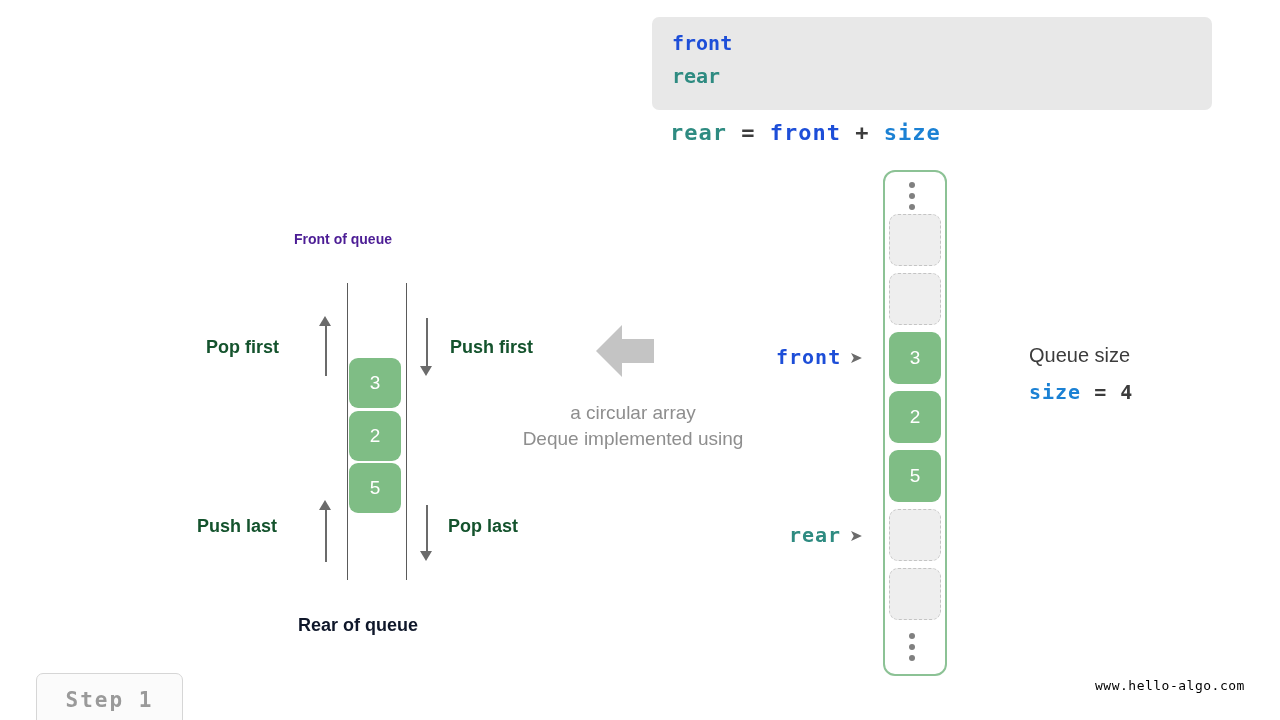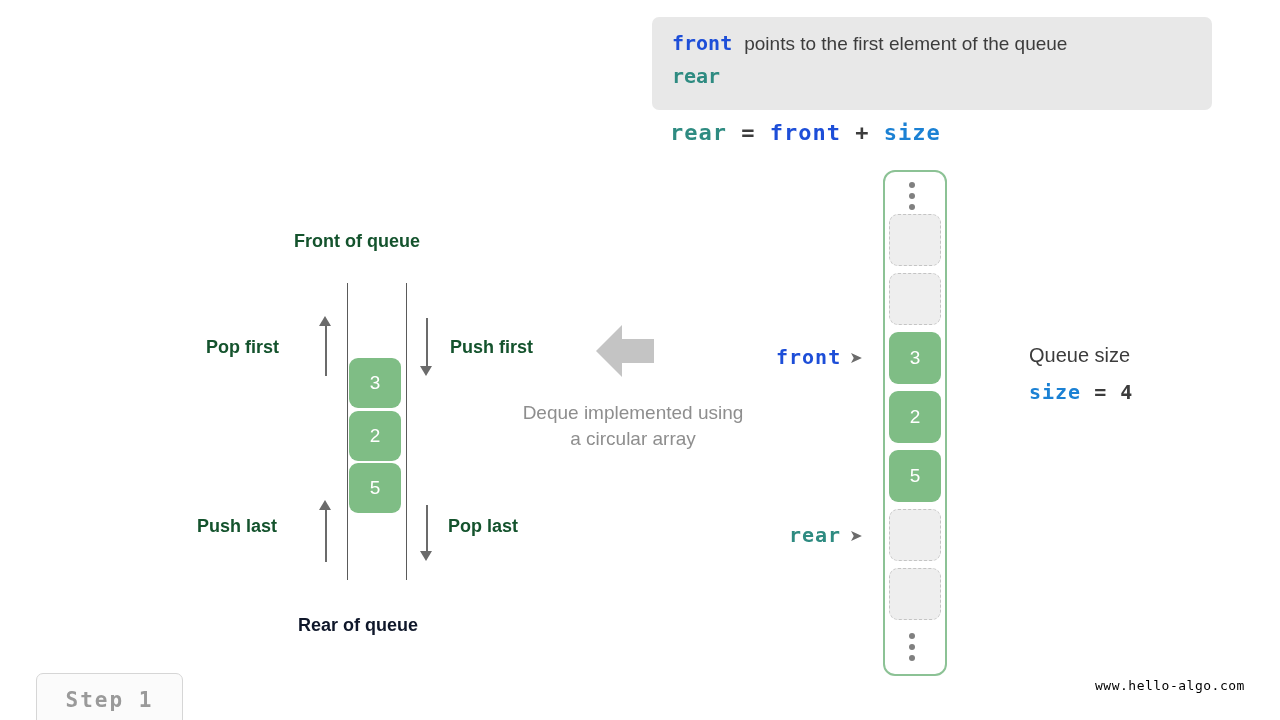--- a/index.html
+++ b/index.html
@@ -52,22 +52,22 @@
     left: 670px; top: 120px;
     font-size: 22px;
     letter-spacing: 1px;
     white-space: nowrap;
   }
   #formula .op { color: #3c3c3c; }
 
   
   #front-of-queue-label {
     left: 294px; top: 231px;
-    font-size: 18px; font-weight: bold;
-    color: #14532d;
+    font-size: 14px; font-weight: bold;
+    color: #4c1d95;
   }
   #rear-of-queue-label {
     left: 298px; top: 615px;
     font-size: 18px; font-weight: bold;
     color: #0f172a;
   }
   .rail {
     width: 0; border-left: 1.6px solid #5a5a5a;
     top: 283px; height: 297px;
   }
@@ -210,21 +210,20 @@
     color: #000000;
     letter-spacing: 0.5px;
   }
 </style>
 </head>
 <body>
 
 <div class="abs" id="legend-box">
   <div class="legend-line">
     <span class="mono legend-code tok-front">front</span>
-    <span class="legend-text">points to the first element of the queue</span>
   </div>
   <div class="legend-line">
     <span class="mono legend-code tok-rear">rear</span>
   </div>
 </div>
 
 <div class="abs mono" id="formula">
   <span class="tok-rear">rear</span>
   <span class="op">=</span>
   <span class="tok-front">front</span>
@@ -256,22 +255,22 @@
 
 <div class="abs vshaft" style="left:426px; top:505px; height:48px;"></div>
 <div class="abs vhead head-down" style="left:420px; top:551px;"></div>
 <div class="abs op-label" id="pop-last-label">Pop last</div>
 
 <svg class="abs" id="big-arrow" viewBox="0 0 58 52">
   <polygon points="0,26 26,0 26,14 58,14 58,38 26,38 26,52" fill="#c4c4c4"></polygon>
 </svg>
 
 <div class="abs" id="caption">
+  <div>a circular array</div>
   <div>Deque implemented using</div>
-  <div>a circular array</div>
 </div>
 
 <div class="abs" id="array-container"></div>
 
 <div class="abs dots" style="top:182px;">
   <span></span>
     <span></span>
     <span></span>
 </div>
 

